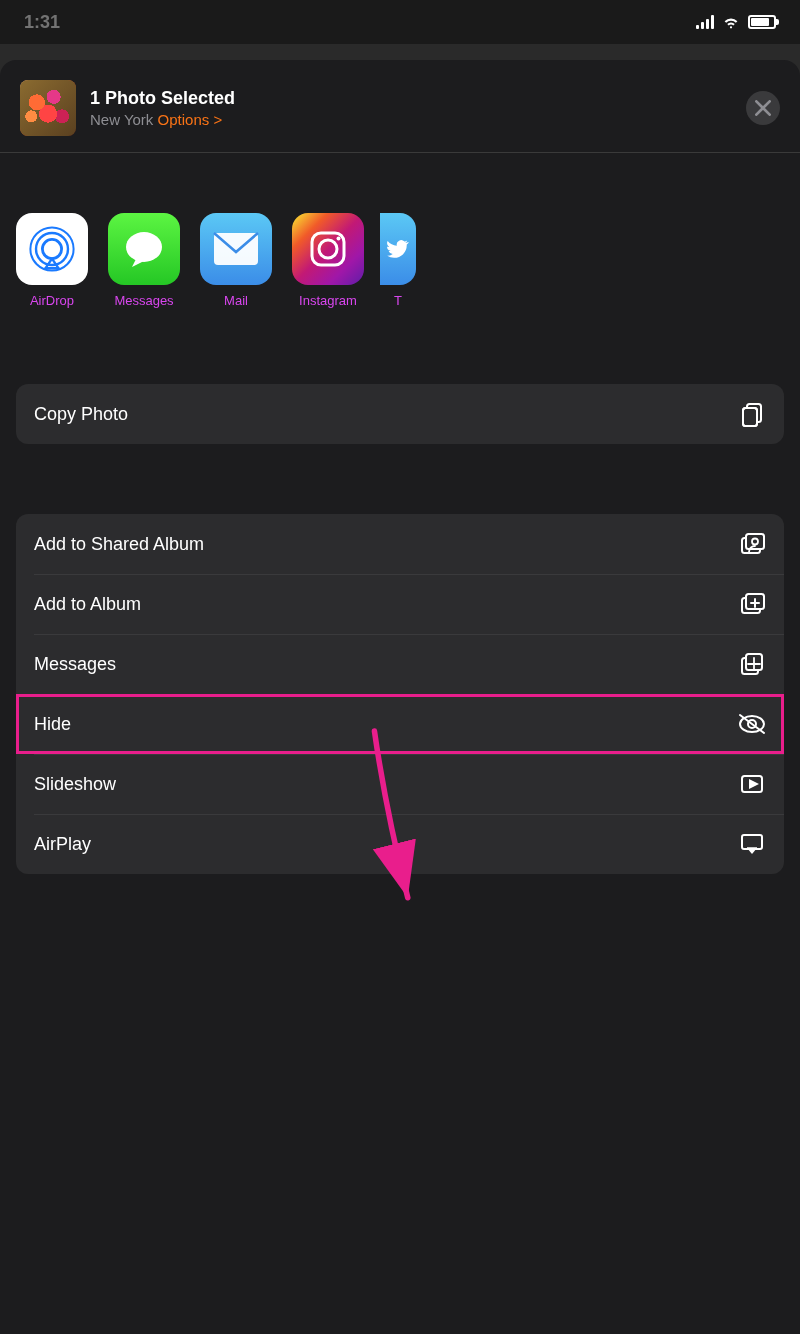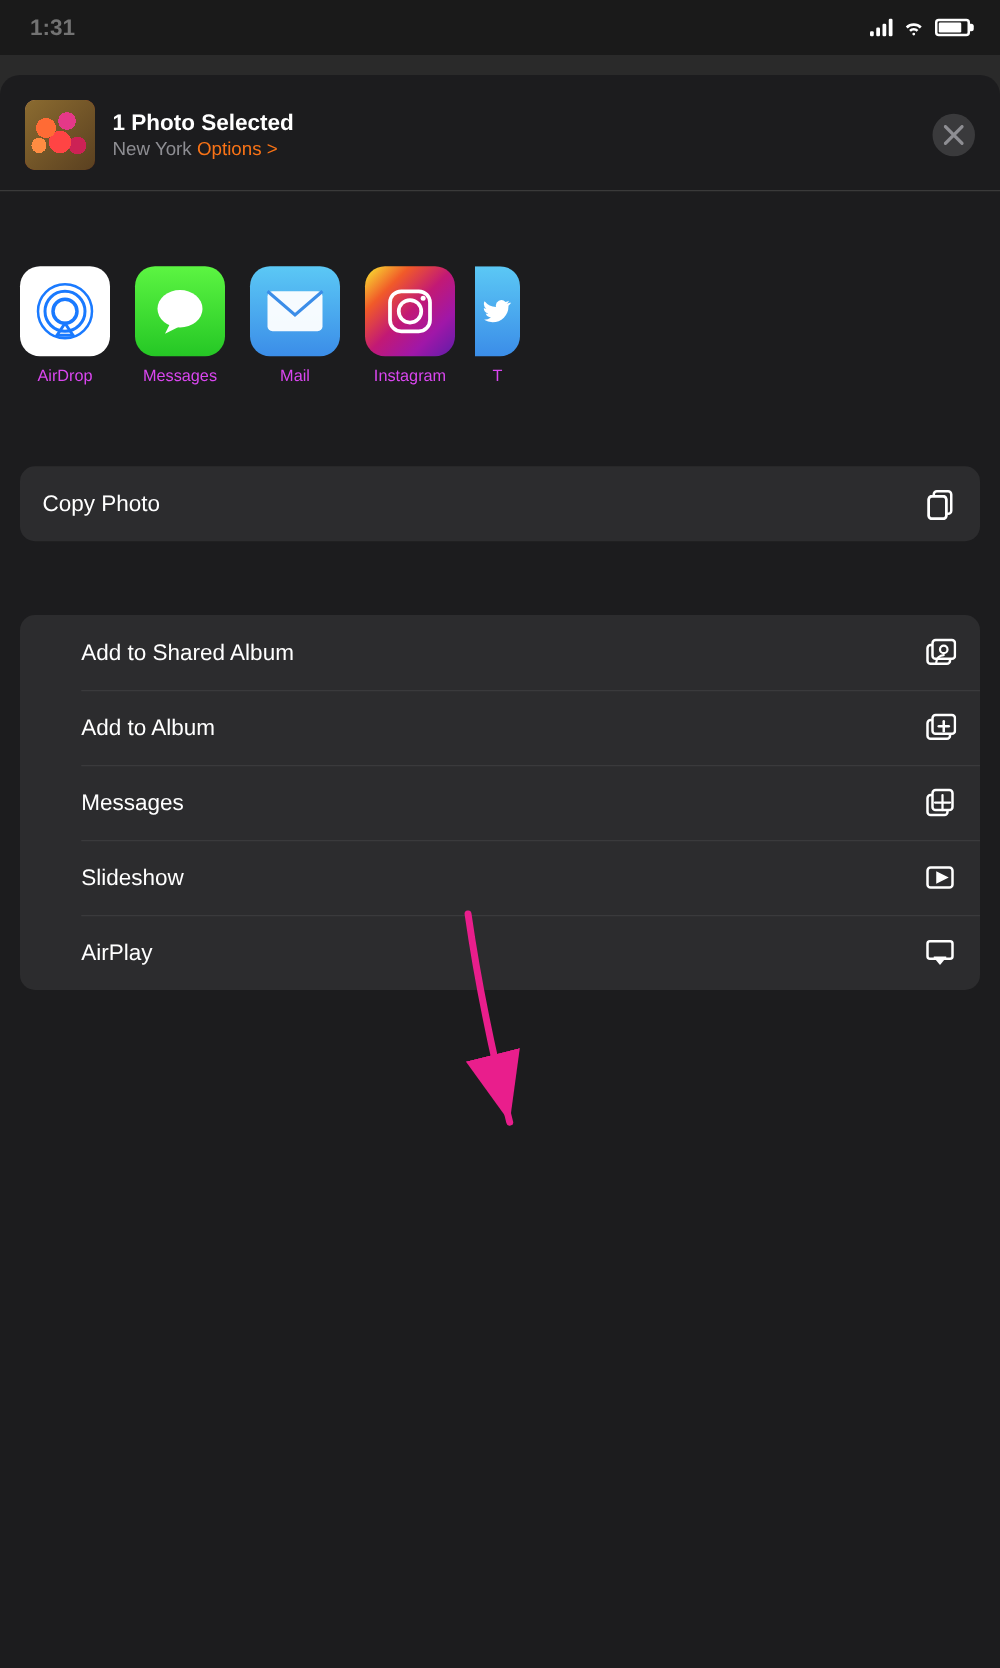--- a/index.html
+++ b/index.html
@@ -203,21 +203,21 @@
     }
 
     
     .airdrop-svg {
       width: 48px;
       height: 48px;
     }
 
     
     .menu-section {
-      margin: 5px 16px 12px;
+      margin: 16px 16px 12px;
       background: #2c2c2e;
       border-radius: 12px;
       overflow: hidden;
     }
     .menu-item {
       display: flex;
       align-items: center;
       justify-content: space-between;
       padding: 16px 18px;
       cursor: pointer;
@@ -382,21 +382,21 @@
       <div class="menu-item-icon">
         <svg width="26" height="26" viewBox="0 0 26 26" fill="none">
           <rect x="8" y="3" width="14" height="18" rx="2.5" stroke="white" stroke-width="2"></rect>
           <rect x="4" y="7" width="14" height="18" rx="2.5" stroke="white" stroke-width="2" fill="#2c2c2e"></rect>
           <rect x="4" y="7" width="14" height="18" rx="2.5" stroke="white" stroke-width="2"></rect>
         </svg>
       </div>
     </div>
   </div>
 
-  <div class="menu-section" style="position:relative;padding-left:31px;">
+  <div class="menu-section" style="position:relative;">
     <div class="menu-item">
       <span class="menu-item-label">Add to Shared Album</span>
       <div class="menu-item-icon">
         <svg width="26" height="26" viewBox="0 0 26 26" fill="none">
           <rect x="3" y="7" width="18" height="15" rx="2.5" stroke="white" stroke-width="2"></rect>
           <rect x="7" y="3" width="18" height="15" rx="2.5" stroke="white" stroke-width="2" fill="#2c2c2e"></rect>
           <circle cx="16" cy="10.5" r="3" stroke="white" stroke-width="1.8"></circle>
           <path d="M10 21c0-3.31 2.69-6 6-6" stroke="white" stroke-width="1.8" stroke-linecap="round"></path>
         </svg>
       </div>
@@ -417,20 +417,30 @@
       <div class="menu-item-icon">
         <svg width="26" height="26" viewBox="0 0 26 26" fill="none">
           <rect x="3" y="7" width="16" height="16" rx="2.5" stroke="white" stroke-width="2"></rect>
           <rect x="7" y="3" width="16" height="16" rx="2.5" stroke="white" stroke-width="2" fill="#2c2c2e"></rect>
           <line x1="15" y1="7" x2="15" y2="19" stroke="white" stroke-width="1.8" stroke-linecap="round"></line>
           <line x1="9" y1="13" x2="21" y2="13" stroke="white" stroke-width="1.8" stroke-linecap="round"></line>
         </svg>
       </div>
     </div>
 
+    <div class="menu-item highlighted" style="background:#2c2c2e;">
+      <span class="menu-item-label">Hide</span>
+      <div class="menu-item-icon">
+        <svg width="28" height="22" viewBox="0 0 28 22" fill="none">
+          <ellipse cx="14" cy="11" rx="12" ry="8" stroke="white" stroke-width="2"></ellipse>
+          <circle cx="14" cy="11" r="4" stroke="white" stroke-width="2"></circle>
+          <line x1="2" y1="2" x2="26" y2="20" stroke="white" stroke-width="2" stroke-linecap="round"></line>
+        </svg>
+      </div>
+    </div>
     <div class="menu-item">
       <span class="menu-item-label">Slideshow</span>
       <div class="menu-item-icon">
         <svg width="26" height="26" viewBox="0 0 26 26" fill="none">
           <rect x="3" y="5" width="20" height="16" rx="2.5" stroke="white" stroke-width="2"></rect>
           <polygon points="10,8 10,18 20,13" fill="white"></polygon>
         </svg>
       </div>
     </div>
     <div class="menu-item">

